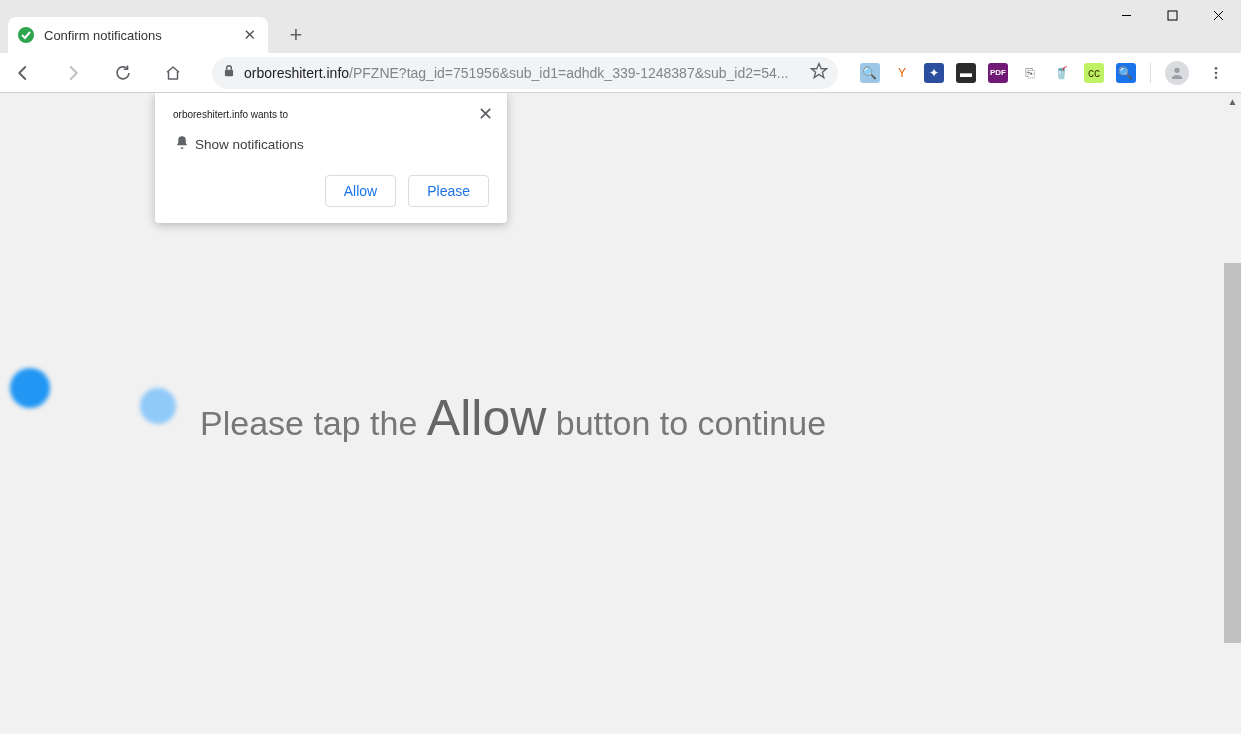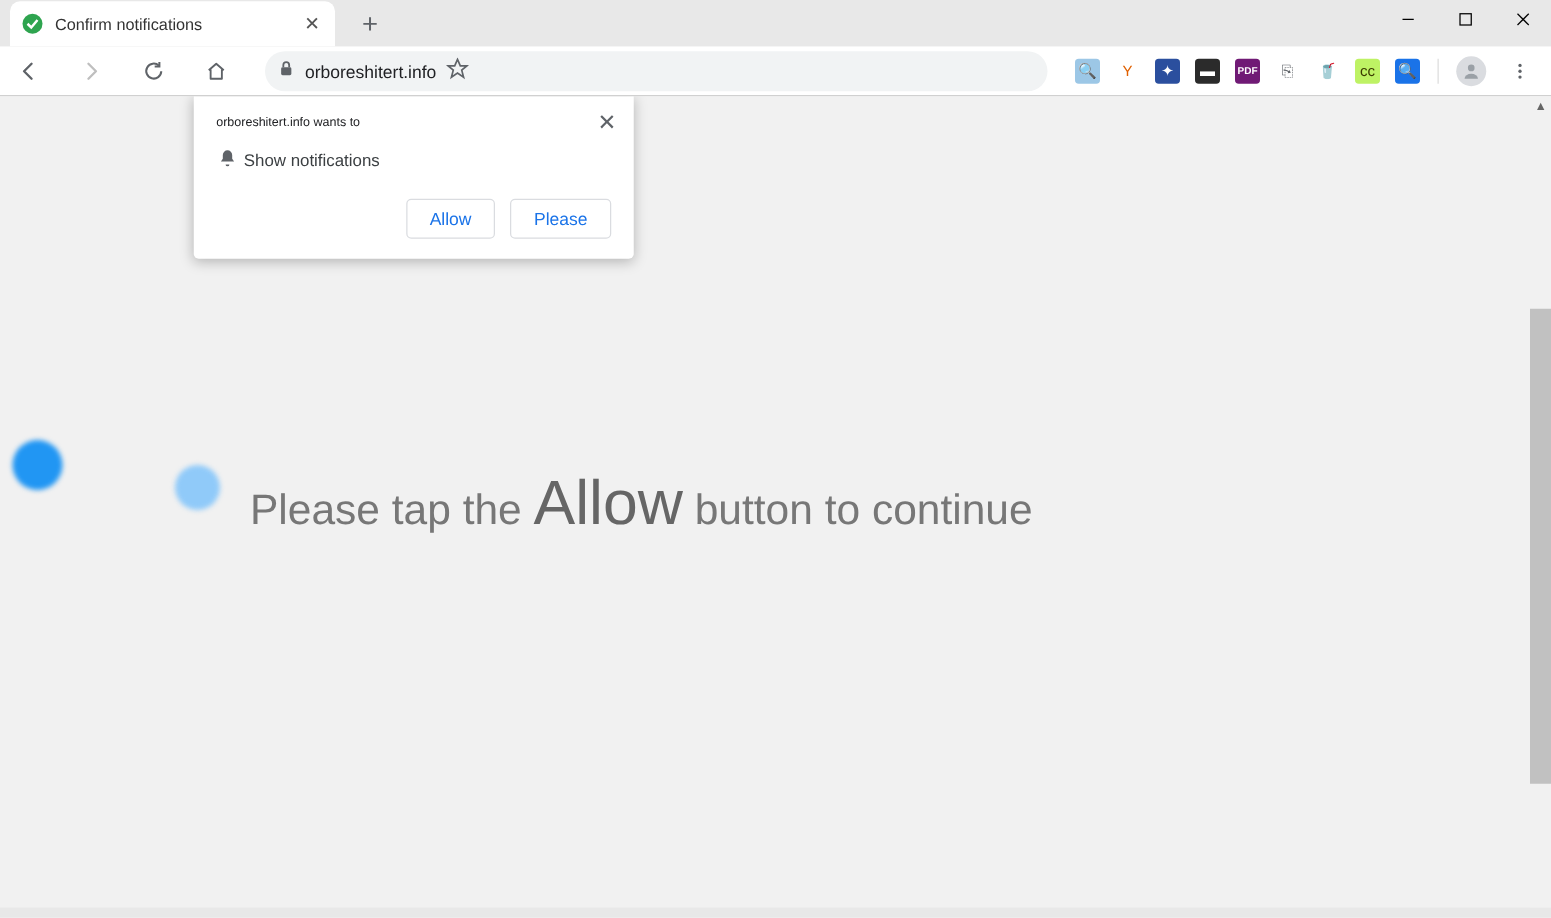--- a/index.html
+++ b/index.html
@@ -5,21 +5,21 @@
   * { box-sizing: border-box; margin: 0; padding: 0; }
   body {
     font-family: "Segoe UI", Arial, sans-serif;
     background: #e8e8e8;
     width: 1241px;
     height: 734px;
     overflow: hidden;
     position: relative;
   }
   .titlebar {
-    height: 37px;
+    height: 53px;
     background: #e8e8e8;
     display: flex;
     align-items: flex-end;
     position: relative;
   }
   .tab {
     margin-left: 8px;
     background: #fff;
     border-radius: 8px 8px 0 0;
     height: 36px;
@@ -281,20 +281,21 @@
       </svg>
   </div>
   <div class="omnibox">
     <span class="lock">
       <svg width="14" height="14" viewBox="0 0 24 24">
           <rect x="5" y="10" width="14" height="11" rx="2" fill="#5f6368"></rect>
           <path d="M8 10 V7 a4 4 0 0 1 8 0 V10" stroke="#5f6368" stroke-width="2.5" fill="none"></path>
         </svg>
     </span>
     <span class="url-host">orboreshitert.info</span>
+    <span class="url-path">/PFZNE?tag_id=751956&amp;sub_id1=adhdk_339-1248387&amp;sub_id2=54...</span>
     <span class="star">
       <svg width="18" height="18" viewBox="0 0 24 24">
           <path d="M12 2 L15 9 L22 9 L16.5 13.5 L18.5 21 L12 16.5 L5.5 21 L7.5 13.5 L2 9 L9 9 Z" stroke="#5f6368" stroke-width="1.8" fill="none"></path>
         </svg>
     </span>
   </div>
   <div class="ext-area" id="ext-area">
       <div class="ext-icon" style="background: rgb(156, 199, 230); color: rgb(26, 95, 158);">🔍</div>
       <div class="ext-icon" style="background: rgb(255, 255, 255); color: rgb(224, 96, 0);">Y</div>
       <div class="ext-icon" style="background: rgb(43, 79, 158); color: rgb(255, 255, 255);">✦</div>

